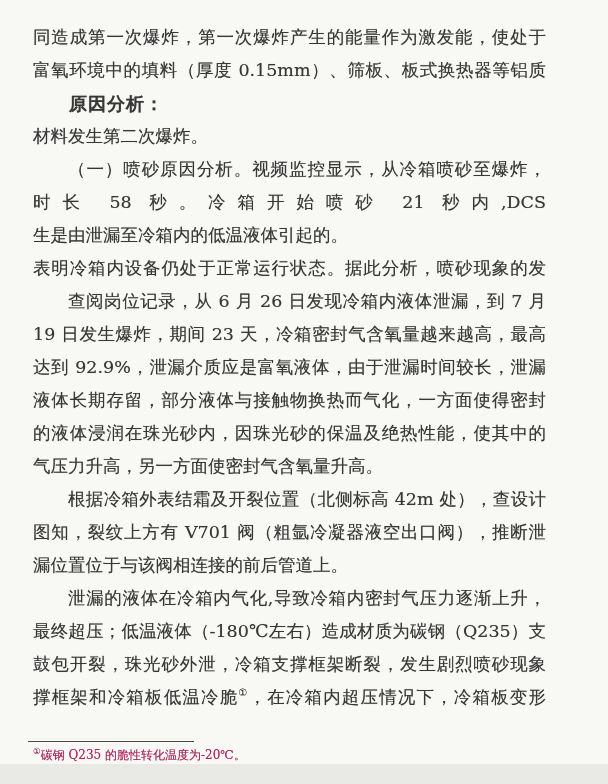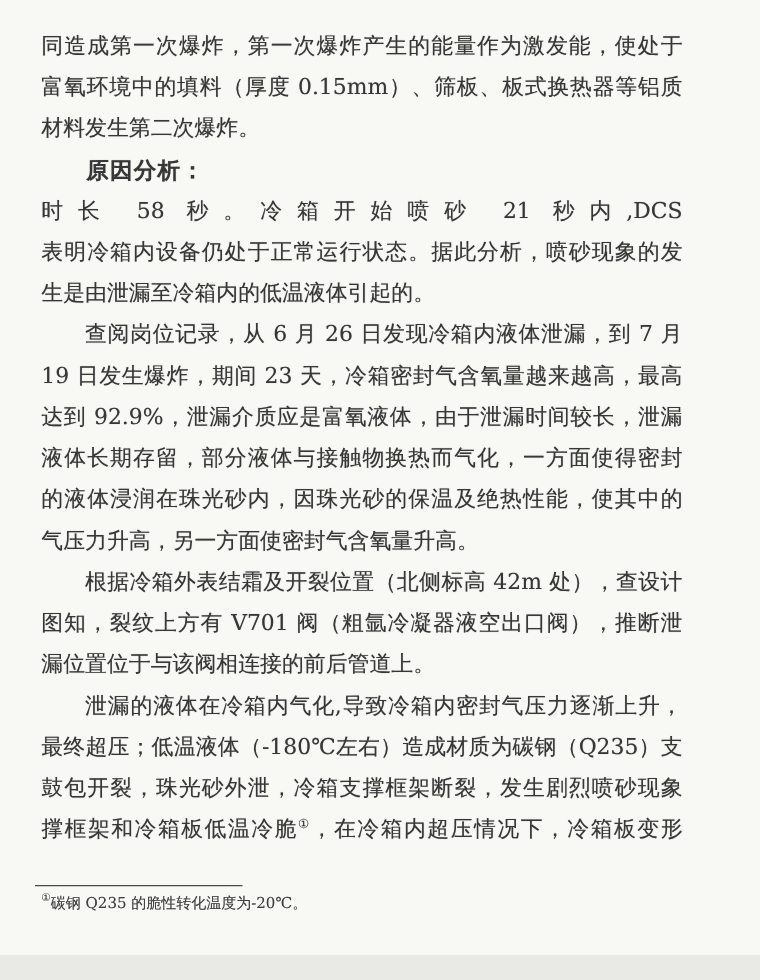--- a/index.html
+++ b/index.html
@@ -50,41 +50,42 @@
     margin-top: 27px;
     margin-left: -5px;
     width: 166px;
     height: 0;
     border-top: 1.6px solid #4a4a4a;
   }
   .footnote-line {
     margin-top: 4px;
     font-size: 12px;
     line-height: 19px;
-    color: #404040;
+    color: #be185d;
     text-shadow: 0 0 0.5px rgba(80,80,80,0.5);
   }
   .footnote-line .sup-marker {
     font-size: 8.5px;
   }
 </style>
 </head>
 <body>
 
 <div class="page">
 
   <div class="text-line justify-full">同造成第一次爆炸，第一次爆炸产生的能量作为激发能，使处于</div>
   <div class="text-line justify-full">富氧环境中的填料（厚度 0.15mm）、筛板、板式换热器等铝质</div>
+  <div class="text-line heading indent">原因分析：</div>
+
   <div class="text-line">材料发生第二次爆炸。</div>
 
-  <div class="text-line heading indent">原因分析：</div>
-
+  <div class="text-line indent justify-full">（一）喷砂原因分析。视频监控显示，从冷箱喷砂至爆炸，</div>
   <div class="text-line justify-full">时长 58 秒。冷箱开始喷砂 21 秒内,DCS 运行数据没有明显变化，</div>
+  <div class="text-line">生是由泄漏至冷箱内的低温液体引起的。</div>
   <div class="text-line justify-full">表明冷箱内设备仍处于正常运行状态。据此分析，喷砂现象的发</div>
-  <div class="text-line">生是由泄漏至冷箱内的低温液体引起的。</div>
 
   <div class="text-line indent justify-full">查阅岗位记录，从 6 月 26 日发现冷箱内液体泄漏，到 7 月</div>
   <div class="text-line justify-full">19 日发生爆炸，期间 23 天，冷箱密封气含氧量越来越高，最高</div>
   <div class="text-line justify-full">达到 92.9%，泄漏介质应是富氧液体，由于泄漏时间较长，泄漏</div>
   <div class="text-line justify-full">液体长期存留，部分液体与接触物换热而气化，一方面使得密封</div>
   <div class="text-line justify-full">的液体浸润在珠光砂内，因珠光砂的保温及绝热性能，使其中的</div>
   <div class="text-line">气压力升高，另一方面使密封气含氧量升高。</div>
 
   <div class="text-line indent justify-full">根据冷箱外表结霜及开裂位置（北侧标高 42m 处），查设计</div>
   <div class="text-line justify-full">图知，裂纹上方有 V701 阀（粗氩冷凝器液空出口阀），推断泄</div>

